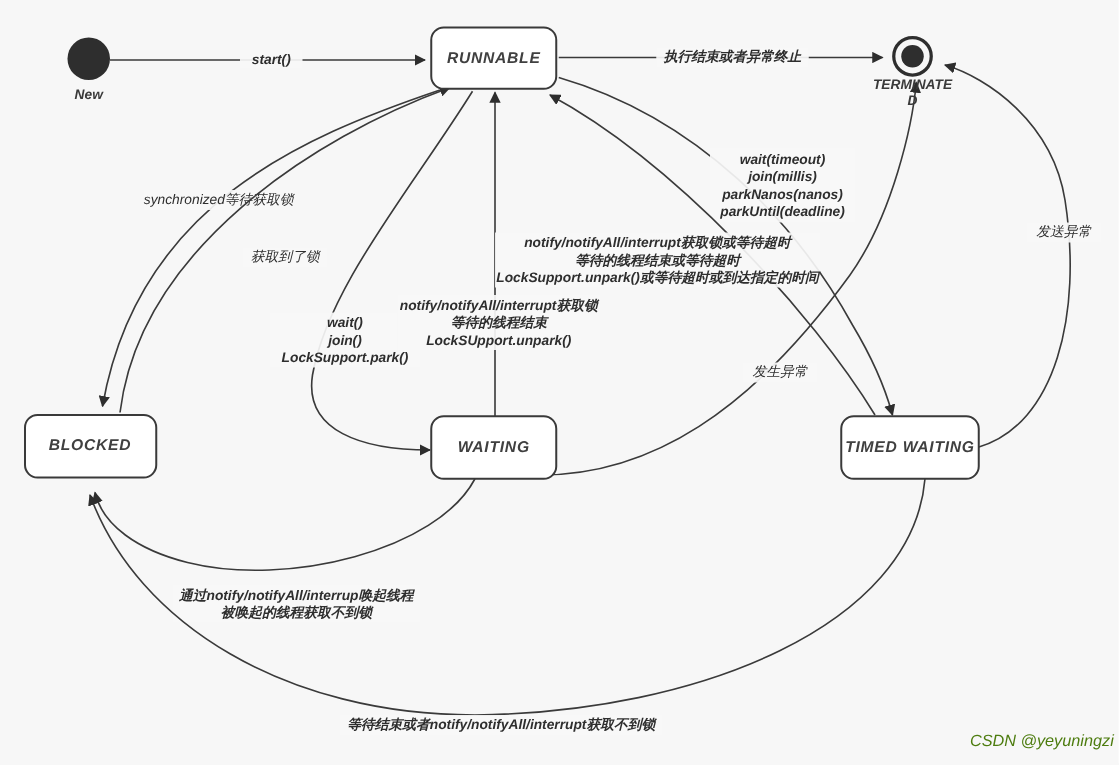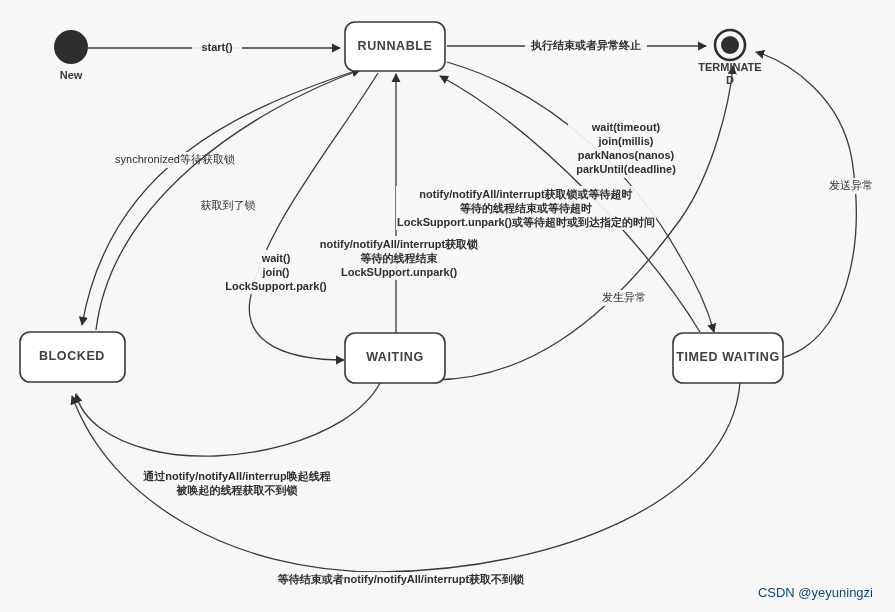--- a/index.html
+++ b/index.html
@@ -7,20 +7,21 @@
     padding: 0;
     background: #ffffff;
   }
   #canvas {
     position: relative;
     width: 895px;
     height: 612px;
     background: #f7f7f7;
     overflow: hidden;
     font-family: "Liberation Sans", sans-serif;
+    font-style: italic;
   }
   svg#diagram {
     position: absolute;
     left: 0;
     top: 0;
     width: 895px;
     height: 612px;
   }
   .state-box {
     fill: #ffffff;
@@ -69,25 +70,25 @@
   .end-ring {
     fill: none;
     stroke: #2e2e2e;
     stroke-width: 2.6;
   }
   .end-core {
     fill: #2e2e2e;
   }
   .watermark {
     position: absolute;
-    right: 22px;
+    right: 4px;
     bottom: 12px;
     font-family: "Liberation Sans", sans-serif;
     font-size: 13px;
-    color: #0c4a6e;
+    color: #4d7c0f;
     user-select: none;
   }
 </style>
 </head>
 <body>
 
 <div id="canvas">
 
   <svg id="diagram" viewBox="0 0 895 612">
 

